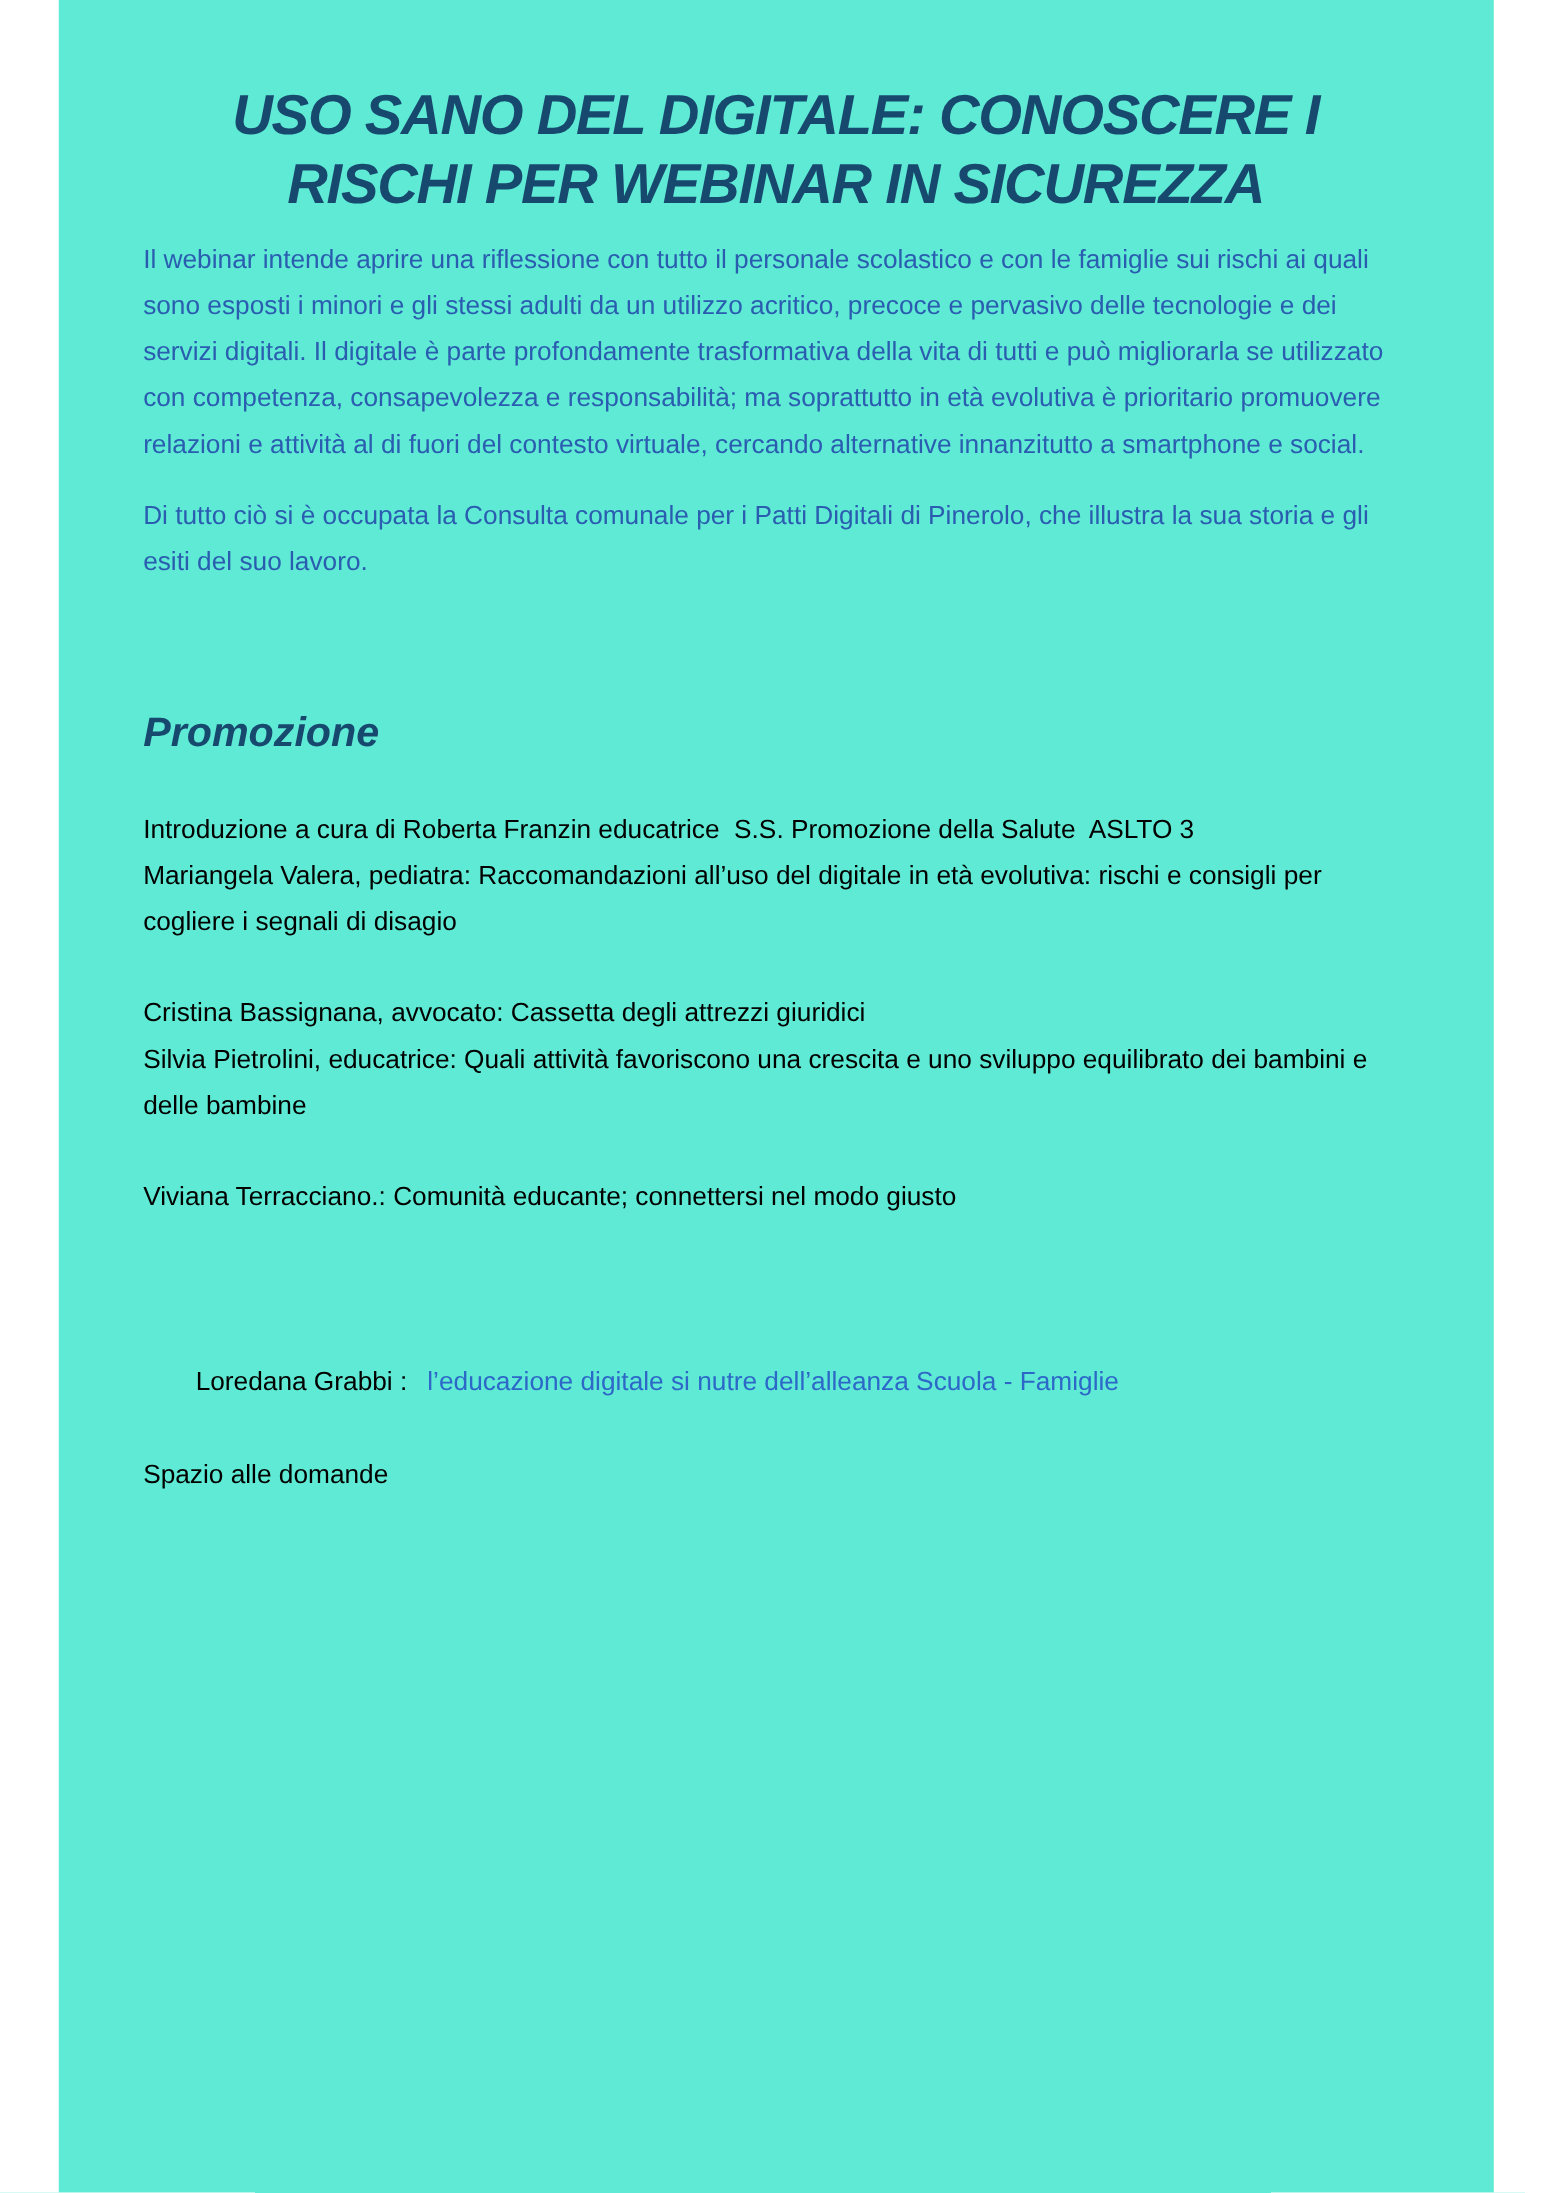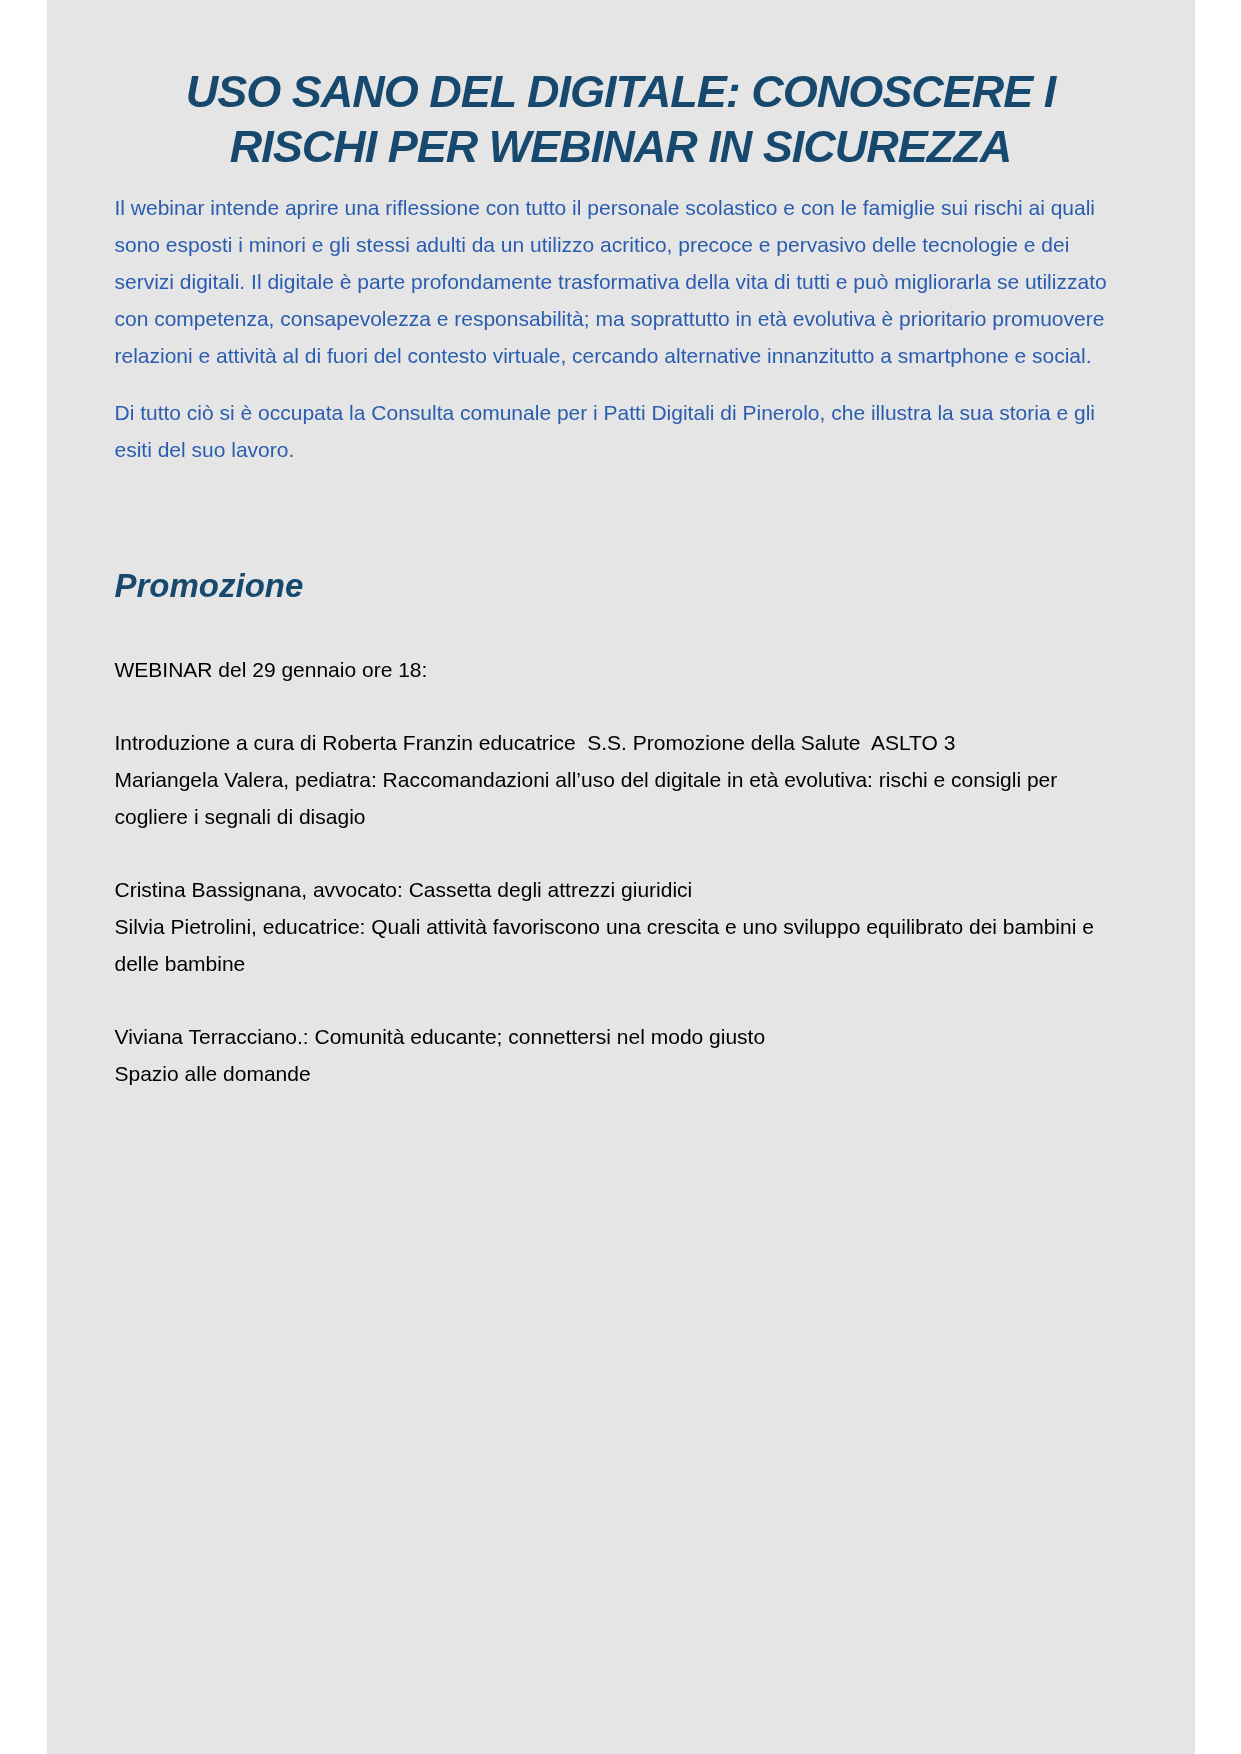--- a/index.html
+++ b/index.html
@@ -5,21 +5,21 @@
   html, body {
     margin: 0;
     padding: 0;
     background: #ffffff;
   }
   .page {
     position: relative;
     width: 1148px;
     height: 1754px;
     margin: 0 auto;
-    background: #e5e5e5;
+    background: #5eead4;
     font-family: "Liberation Sans", sans-serif;
     color: #000000;
     overflow: hidden;
   }
   .content {
     padding: 0 68px;
   }
   .doc-title {
     margin-top: 64px;
     text-align: center;
@@ -74,30 +74,32 @@
       <div>USO SANO DEL DIGITALE: CONOSCERE I</div>
       <div>RISCHI PER WEBINAR IN SICUREZZA</div>
     </div>
 
     <div class="intro-para first">Il webinar intende aprire una riflessione con tutto il personale scolastico e con le famiglie sui rischi ai quali sono esposti i minori e gli stessi adulti da un utilizzo acritico, precoce e pervasivo delle tecnologie e dei servizi digitali. Il digitale è parte profondamente trasformativa della vita di tutti e può migliorarla se utilizzato con competenza, consapevolezza e responsabilità; ma soprattutto in età evolutiva è prioritario promuovere relazioni e attività al di fuori del contesto virtuale, cercando alternative innanzitutto a smartphone e social.</div>
 
     <div class="intro-para second">Di tutto ciò si è occupata la Consulta comunale per i Patti Digitali di Pinerolo, che illustra la sua storia e gli esiti del suo lavoro.</div>
 
     <div class="section-heading heading-programma">Promozione</div>
 
-    <div class="body-line webinar-line">WEBINAR del 29 gennaio ore 18:</div>
 
     <div class="body-line gap-m">Introduzione a cura di Roberta Franzin educatrice  S.S. Promozione della Salute  ASLTO 3</div>
 
     <div class="body-line gap-s">Mariangela Valera, pediatra: Raccomandazioni all’uso del digitale in età evolutiva: rischi e consigli per cogliere i segnali di disagio</div>
 
     <div class="body-line gap-m">Cristina Bassignana, avvocato: Cassetta degli attrezzi giuridici</div>
 
     <div class="body-line gap-xl">Silvia Pietrolini, educatrice: Quali attività favoriscono una crescita e uno sviluppo equilibrato dei bambini e delle bambine</div>
 
     <div class="body-line gap-m">Viviana Terracciano.: Comunità educante; connettersi nel modo giusto</div>
 
+    <div class="body-line gap-l loredana">
+      <span>Loredana Grabbi :</span><span class="doc-link">l’educazione digitale si nutre dell’alleanza Scuola - Famiglie</span>
+    </div>
 
     <div class="body-line gap-xl">Spazio alle domande</div>
 
 
   </div>
 </div>
 
 </body></html>

